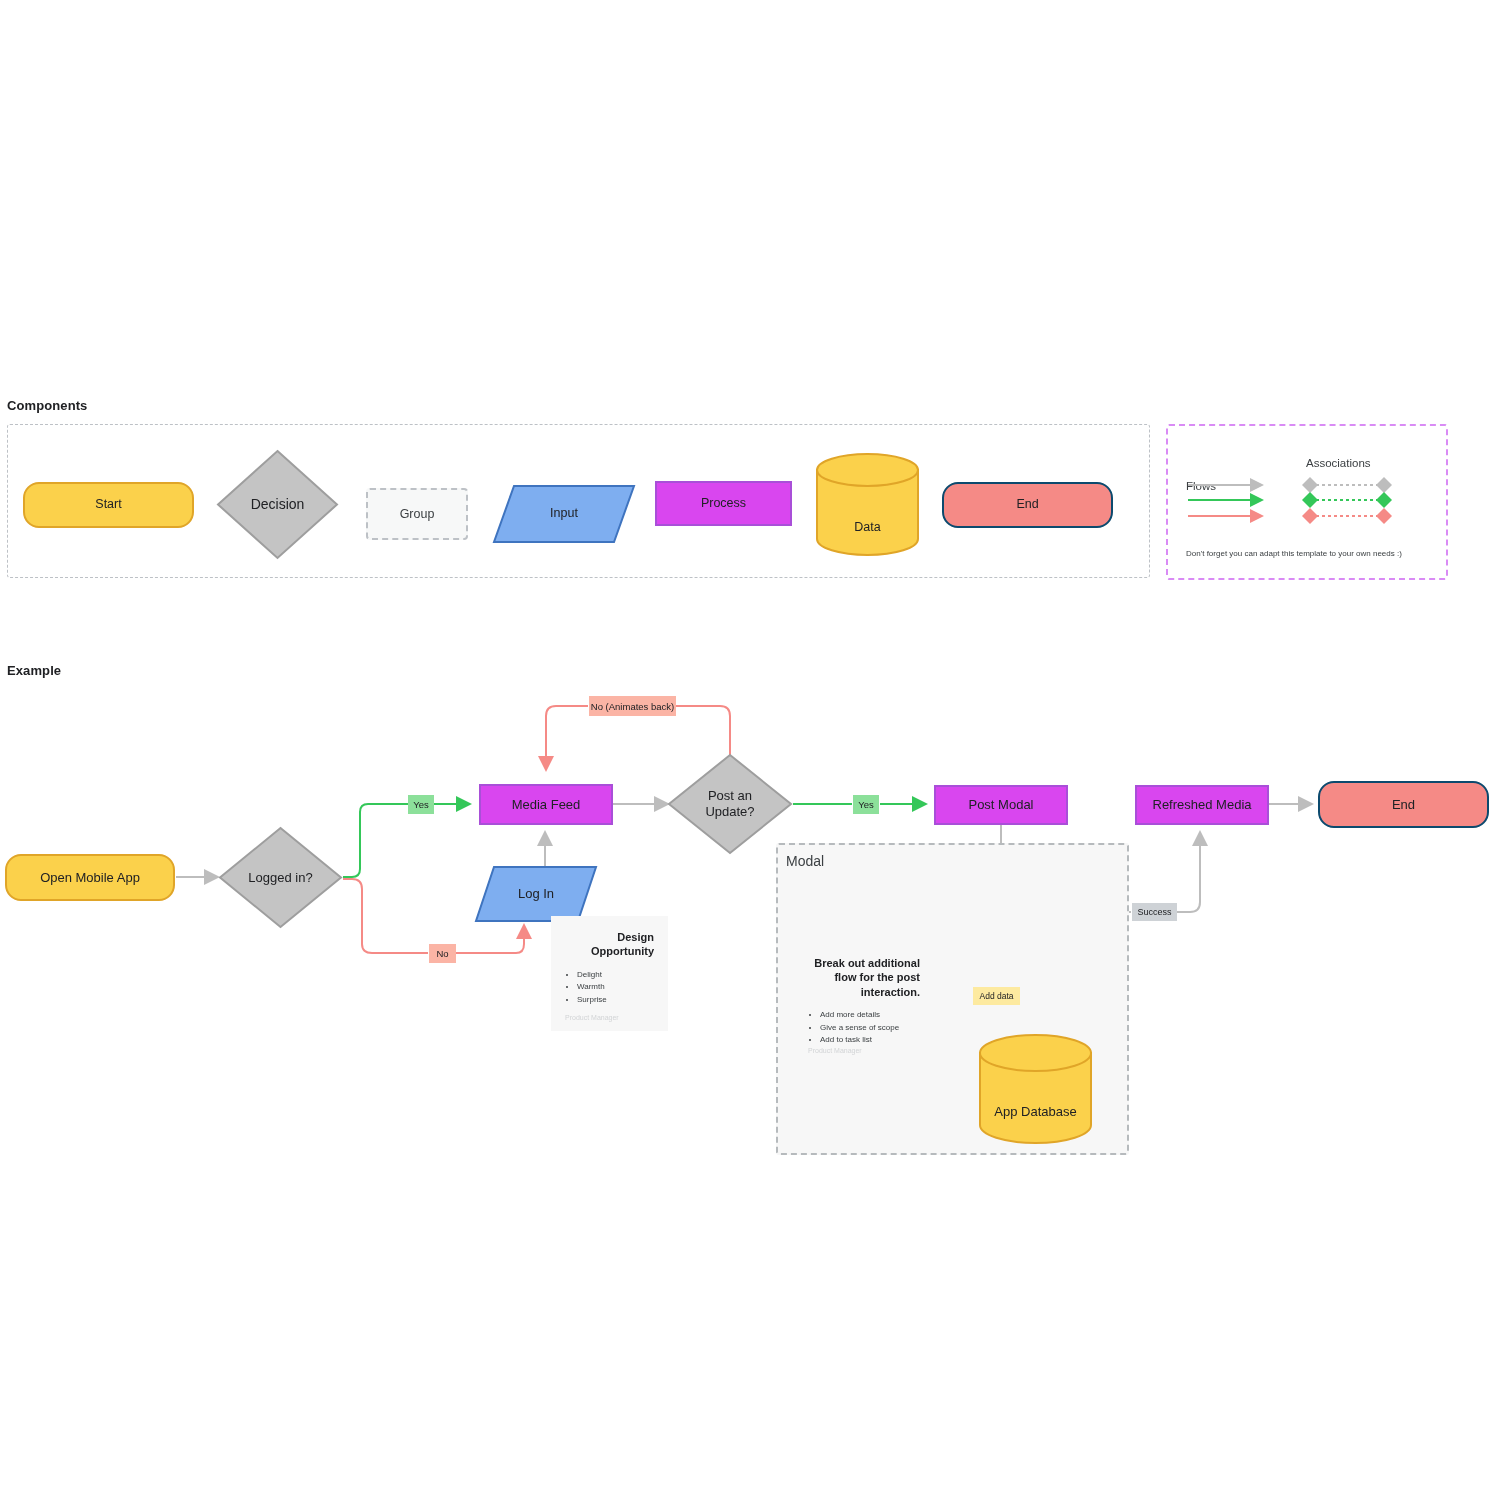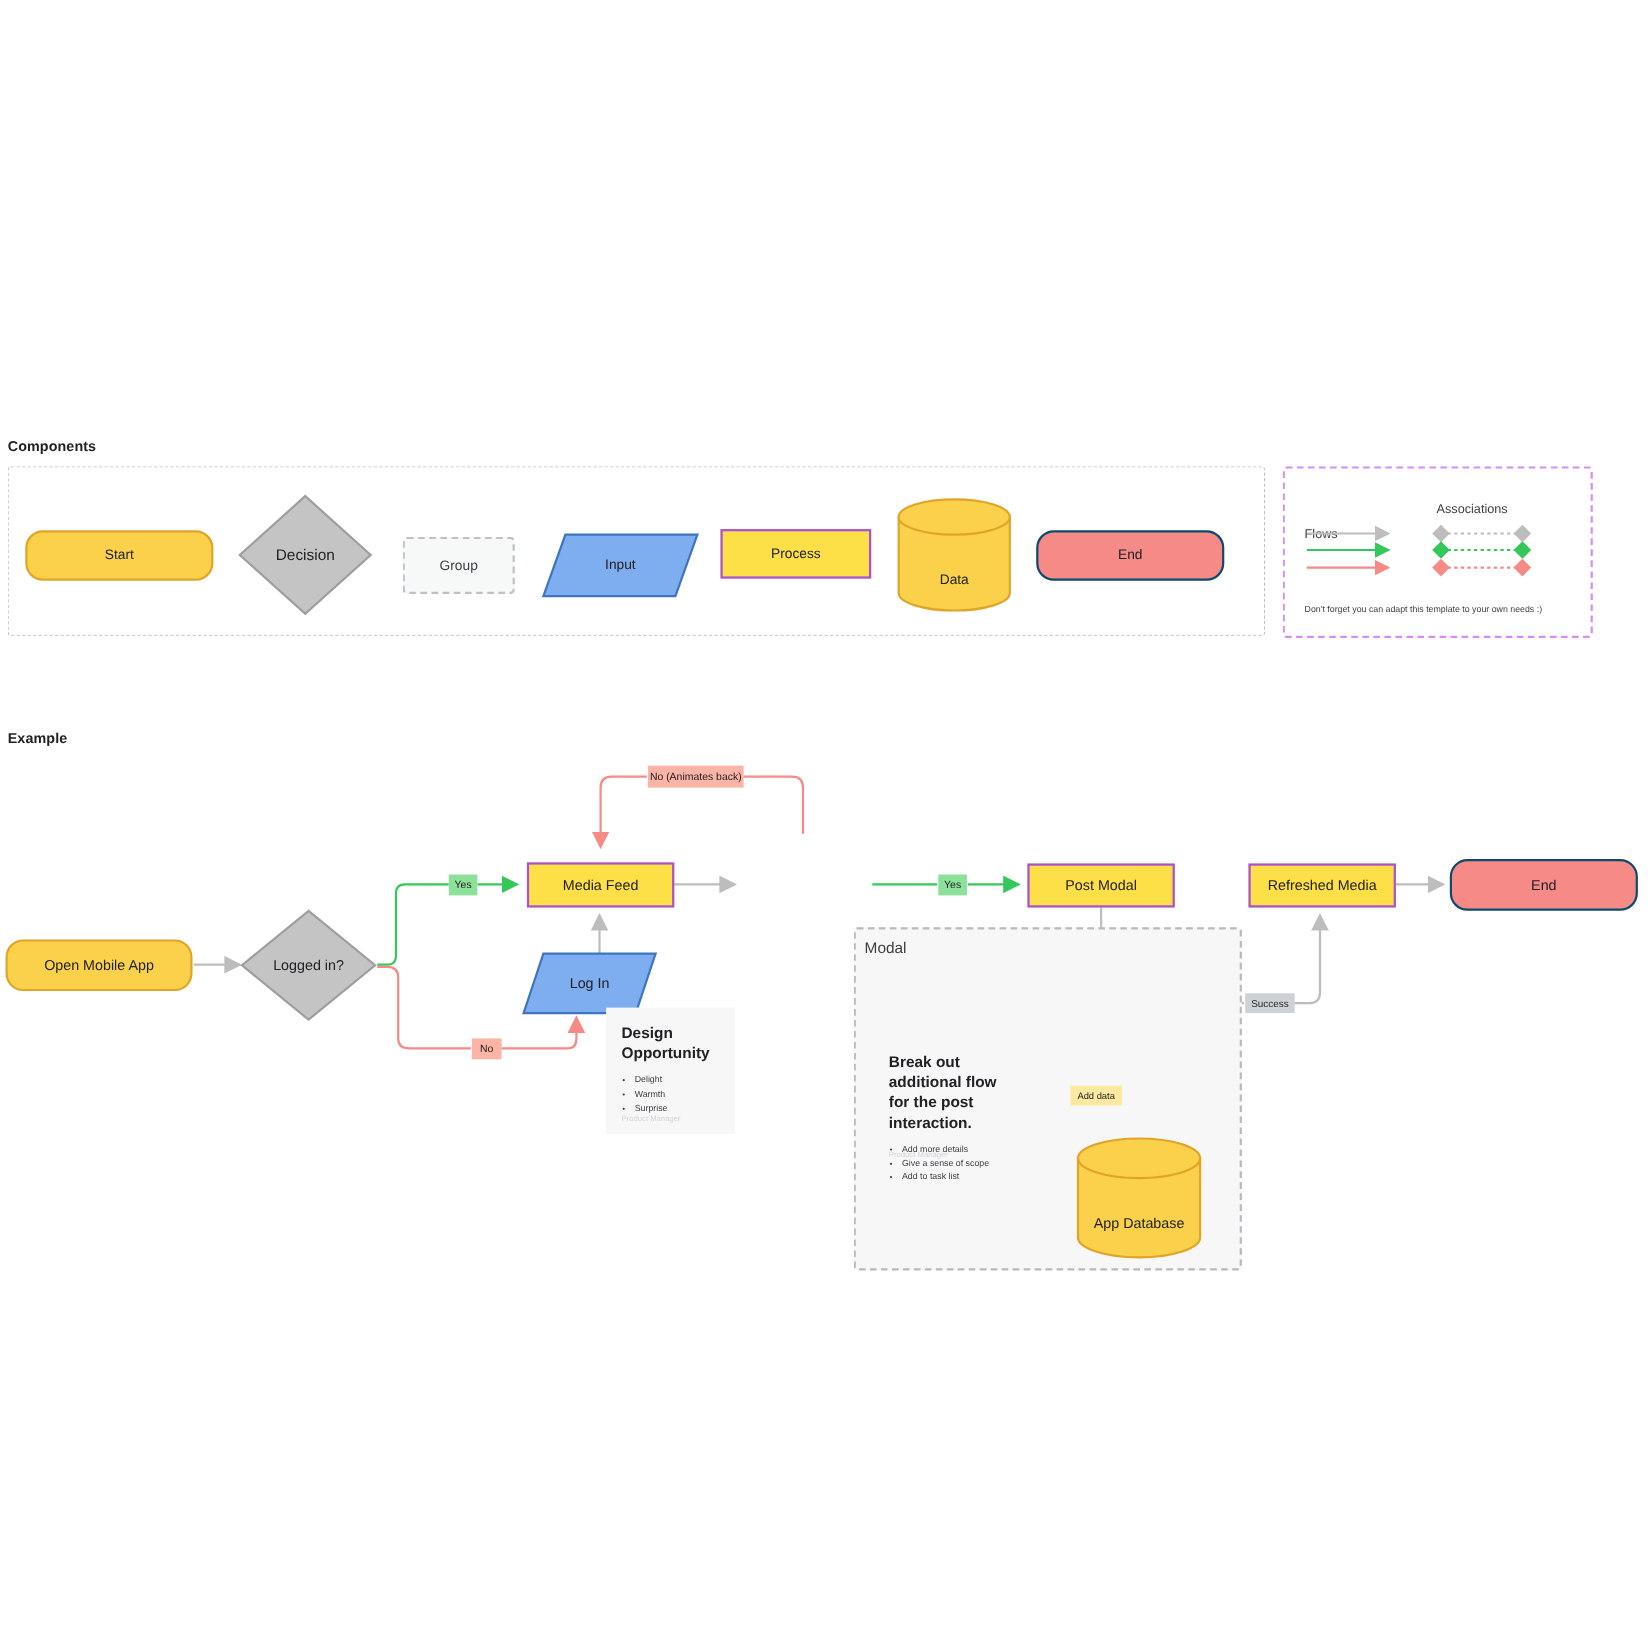--- a/index.html
+++ b/index.html
@@ -38,21 +38,21 @@
   }
   .n-start{
     background:#fbd14b;border:2px solid #e0a528;border-radius:16px;
     color:#202124;
   }
   .n-end{
     background:#f58a86;border:2px solid #0c4a6e;border-radius:16px;
     color:#202124;
   }
   .n-process{
-    background:#fde047;border:2px solid #a94fd8;color:#202124;
+    background:#d946ef;border:2px solid #a94fd8;color:#202124;
   }
   .n-decision-wrap{position:absolute;}
   .n-decision-wrap svg{position:absolute;left:0;top:0;}
   .n-decision-label{
     position:absolute;left:0;top:0;width:100%;height:100%;
     display:flex;align-items:center;justify-content:center;text-align:center;
     color:#202124;line-height:1.22;
   }
   .n-input-wrap{position:absolute;}
   .n-input-wrap svg{position:absolute;left:0;top:0;}
@@ -78,21 +78,21 @@
   .lbl-yes{background:#8ce09a;}
   .lbl-no{background:#fbb4a5;}
   .lbl-grey{background:#ced2d6;font-size:9px;}
   .lbl-yellow{background:#fdeaa0;}
 
   
   .note{
     position:absolute;background:#f7f7f7;box-sizing:border-box;
     padding:14px 14px 10px 14px;
   }
-  .note h4{margin:0 0 10px 0;font-size:14px;font-weight:bold;color:#202124;line-height:1.3;}
+  .note h4{margin:0 0 10px 0;font-size:11px;font-weight:bold;color:#202124;line-height:1.3;text-align:right;}
   .note ul{margin:0;padding:0 0 0 12px;}
   .note li{font-size:8px;color:#3c4043;line-height:1.6;}
   .note .author{
     position:absolute;left:14px;bottom:10px;font-size:7px;color:#d2d4d6;
   }
 
   
   .legend-head{font-size:11.5px;color:#3c4043;}
   .legend-note{font-size:8px;color:#3c4043;}
 
@@ -239,20 +239,29 @@
     <span>Media Feed</span>
   </div>
 
   <div class="n-input-wrap" style="left:474px;top:865px;width:124px;height:58px;">
     <svg width="124" height="58" viewBox="0 0 124 58">
       <polygon points="20,2 122,2 104,56 2,56" fill="#7eaef0" stroke="#3f74bf" stroke-width="2"></polygon>
     </svg>
     <div class="n-input-label" style="font-size:13px;">Log In</div>
   </div>
 
+  <div class="n-decision-wrap" style="left:666px;top:752px;width:128px;height:104px;">
+    <svg width="128" height="104" viewBox="0 0 128 104">
+      <polygon points="64,3 125,52 64,101 3,52" fill="#c4c4c4" stroke="#9e9e9e" stroke-width="2"></polygon>
+    </svg>
+    <div class="n-decision-label" style="font-size:13px;flex-direction:column;">
+      <span>Post an</span>
+      <span>Update?</span>
+    </div>
+  </div>
 
   <div class="node n-process" style="left:934px;top:785px;width:134px;height:40px;font-size:13px;">
     <span>Post Modal</span>
   </div>
 
   <div class="abs modal-group" style="left:776px;top:843px;width:349px;height:308px;"></div>
   <div class="abs modal-label" style="left:786px;top:853px;">Modal</div>
 
 
   <div class="n-data-wrap" style="left:978px;top:1033px;width:115px;height:112px;">

